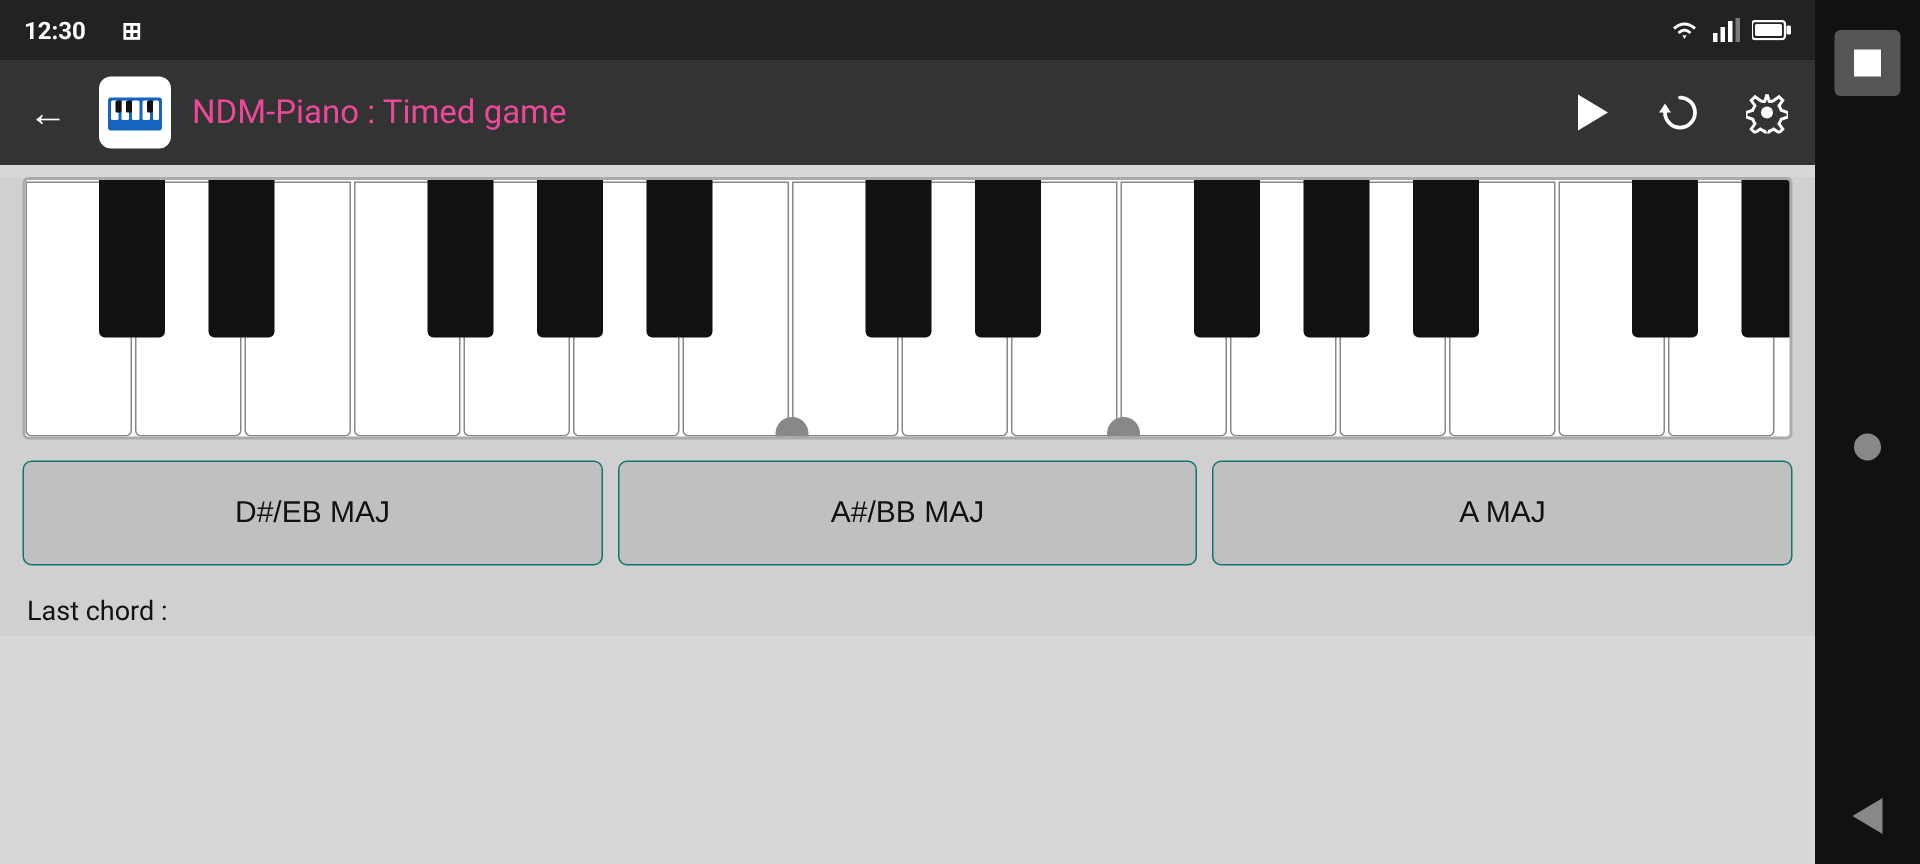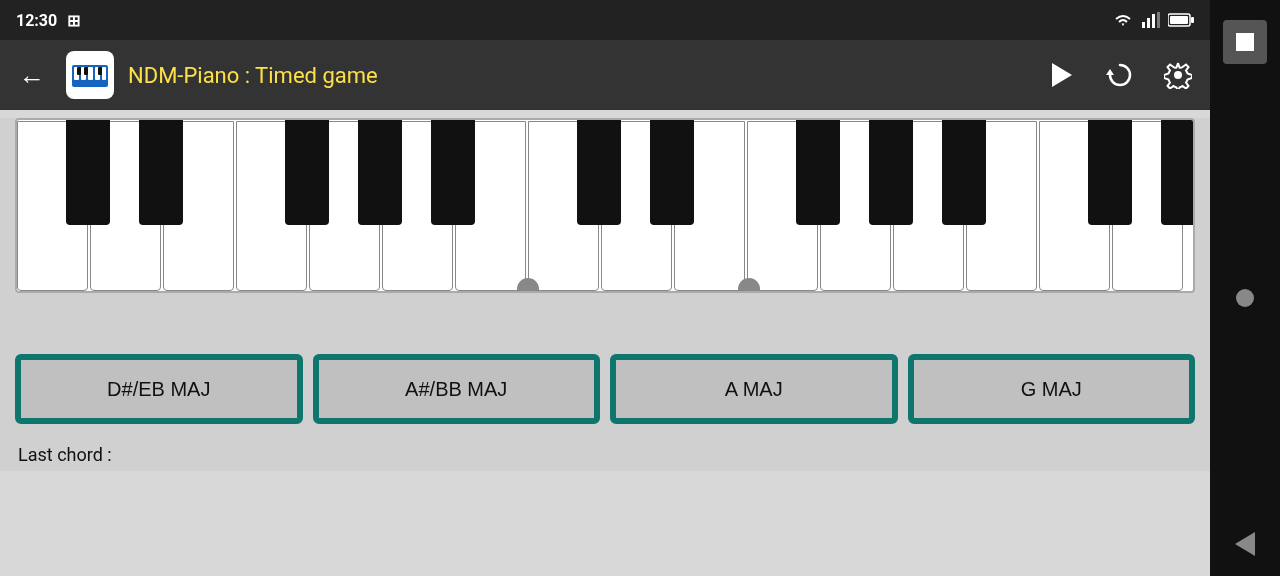--- a/index.html
+++ b/index.html
@@ -18,39 +18,39 @@
       height: 40px;
       background: #222;
       display: flex;
       align-items: center;
       justify-content: space-between;
       padding: 0 16px;
       color: white;
       font-size: 16px;
       font-weight: bold;
     }
-    #status-left { display: flex; align-items: flex-end; gap: 10px; }
+    #status-left { display: flex; align-items: flex-end; gap: 24px; }
     #status-right { display: flex; align-items: center; gap: 8px; }
 
     
     #app-bar {
       width: 1210px;
       height: 70px;
       background: #333;
       display: flex;
       align-items: center;
       padding: 0 12px;
       gap: 14px;
       color: white;
     }
     #app-bar-title {
       flex: 1;
       font-size: 22px;
       font-weight: 400;
-      color: #fde047;
+      color: #ec4899;
     }
     #app-bar-actions { display: flex; align-items: center; gap: 18px; }
     .action-btn {
       background: none;
       border: none;
       color: white;
       cursor: pointer;
       font-size: 26px;
       display: flex;
       align-items: center;
@@ -124,27 +124,26 @@
       display: flex;
       gap: 10px;
       padding: 14px 15px;
       width: 1210px;
     }
 
     .chord-btn {
       flex: 1;
       height: 70px;
       background: #c0c0c0;
-      border: 6px solid #0f766e;
+      border: 1px solid #0f766e;
       border-radius: 6px;
       font-size: 20px;
       font-weight: 500;
       cursor: pointer;
       color: #111;
-      margin-top: 47px;
     }
 
     
     #bottom-status {
       display: flex;
       align-items: center;
       justify-content: space-between;
       padding: 6px 18px;
       font-size: 18px;
       color: #111;
@@ -320,21 +319,20 @@
       <div class="note-dot" style="left:500px; top:158px;"></div>
       <div class="note-dot" style="left:721px; top:158px;"></div>
 
     </div>
   </div>
 
   <div id="chord-buttons">
     <button class="chord-btn">D#/EB MAJ</button>
     <button class="chord-btn">A#/BB MAJ</button>
     <button class="chord-btn">A MAJ</button>
-    <button class="chord-btn">G MAJ</button>
   </div>
 
   <div id="bottom-status">
     <span>Last chord :</span>
   </div>
 
 </div>
 
 <div id="right-rail">
   <div class="rail-btn">

